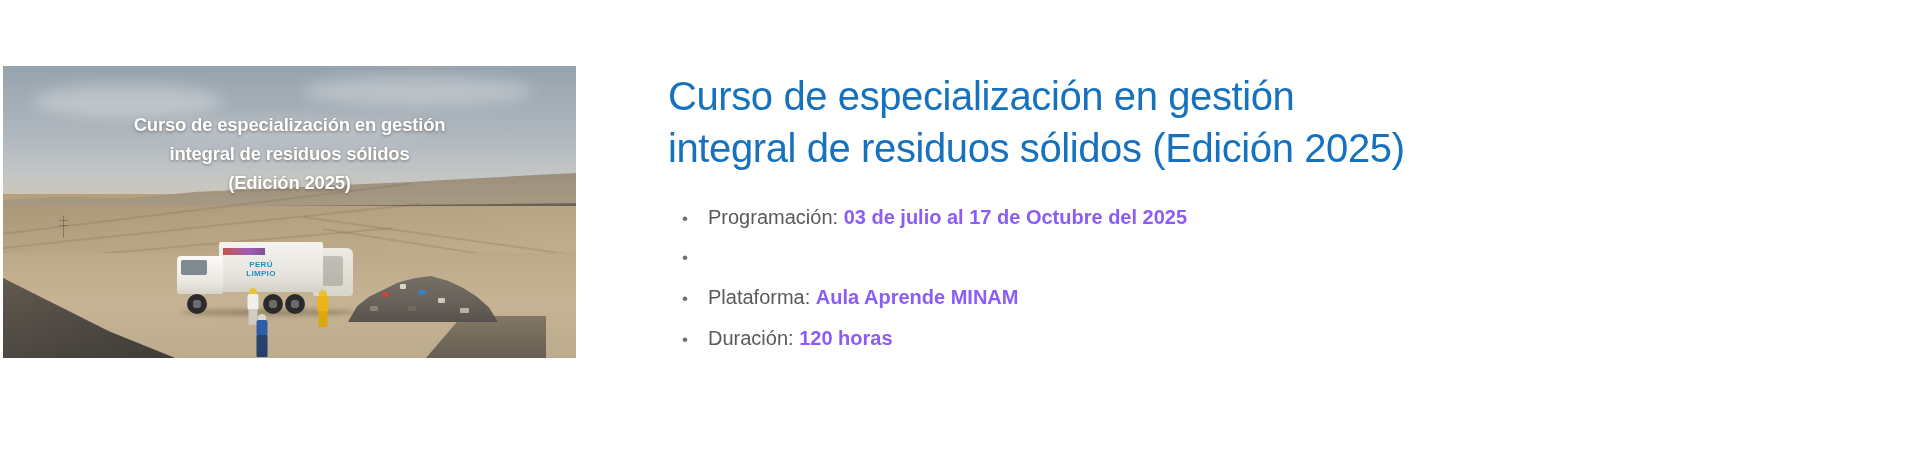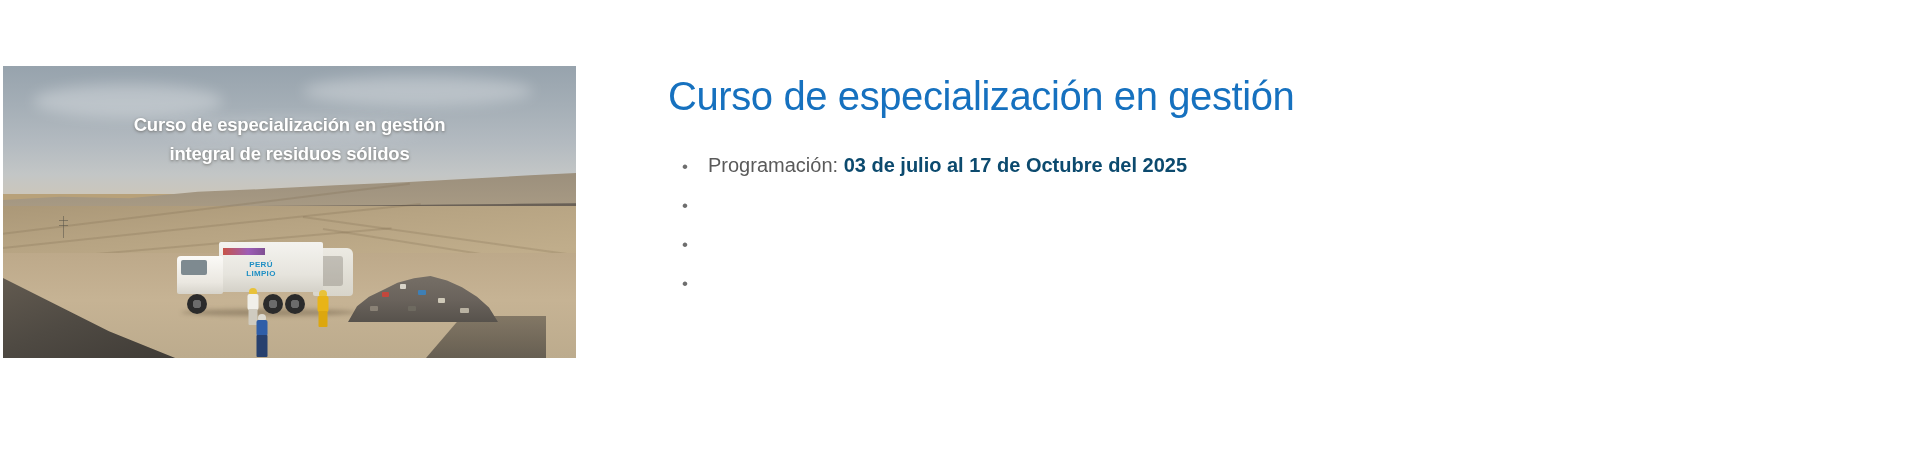--- a/index.html
+++ b/index.html
@@ -337,21 +337,21 @@
     text-align: left;
     padding-left: 14px;
   }
 
   .bullet-text {
     color: #5a5a5a;
     white-space: nowrap;
   }
 
   .bullet-text b {
-    color: #0c4a6e;
+    color: #8b5cf6;
     font-weight: bold;
   }
 </style>
 </head>
 <body>
 
 <div class="slide">
 
   <div class="photo-card">
     <div class="photo">
@@ -415,46 +415,50 @@
       </div>
       <div class="worker worker-c">
         <div class="helmet"></div>
         <div class="torso"></div>
         <div class="legs"></div>
       </div>
 
       <div class="photo-overlay">
         <div>Curso de especialización en gestión</div>
         <div>integral de residuos sólidos</div>
+        <div>(Edición  2025)</div>
       </div>
 
     </div>
   </div>
 
   <div class="content">
 
     <div class="course-title">
       <div>Curso de especialización en gestión</div>
+      <div>integral de residuos sólidos (Edición  2025)</div>
     </div>
 
     <ul class="bullets">
 
       <li class="bullet-row">
         <span class="bullet-dot">•</span>
         <span class="bullet-text"><span>Programación:</span> <b>03 de julio al 17 de Octubre del 2025</b></span>
       </li>
 
       <li class="bullet-row">
         <span class="bullet-dot">•</span>
       </li>
 
       <li class="bullet-row">
         <span class="bullet-dot">•</span>
+        <span class="bullet-text"><span>Plataforma:</span> <b>Aula Aprende MINAM</b></span>
       </li>
 
       <li class="bullet-row">
         <span class="bullet-dot">•</span>
+        <span class="bullet-text"><span>Duración:</span> <b>120 horas</b></span>
       </li>
 
     </ul>
   </div>
 
 </div>
 
 </body></html>

